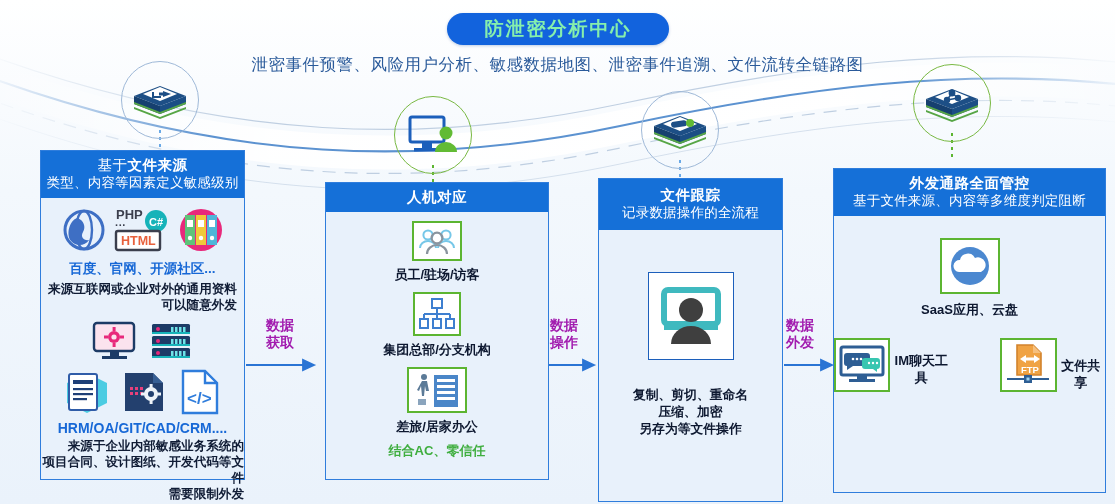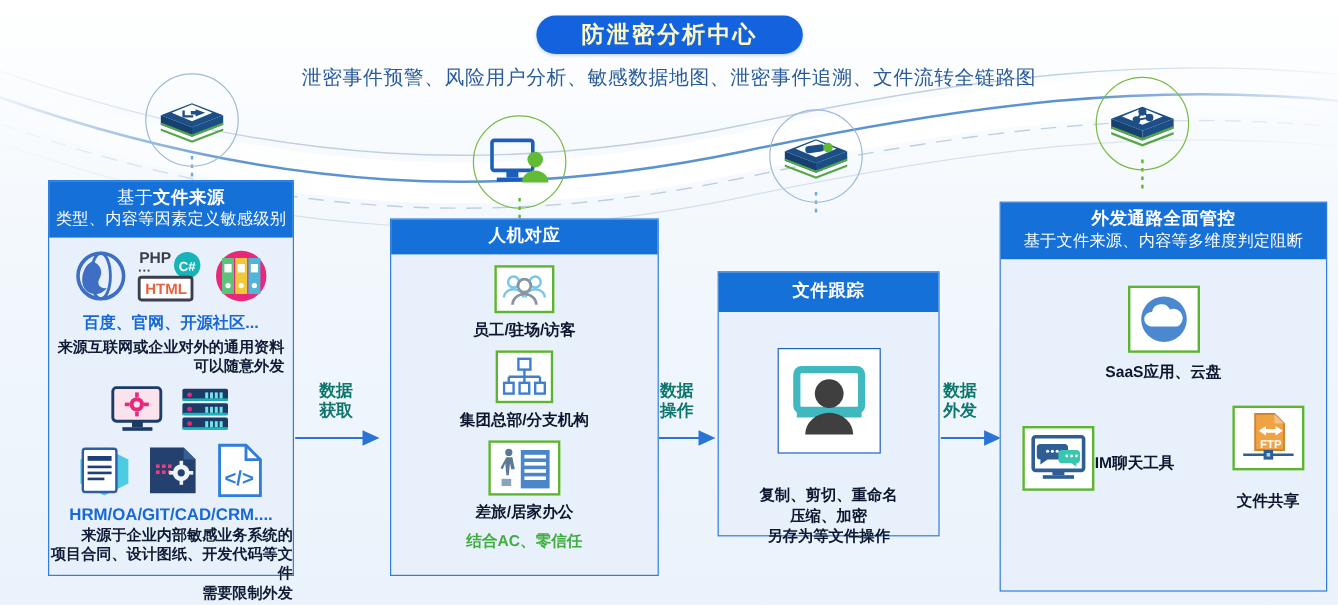--- a/index.html
+++ b/index.html
@@ -13,21 +13,21 @@
     background: linear-gradient(180deg,#ffffff 0%, #f3f8fd 38%, #eaf2fb 100%);
   }
   #bgsvg { position:absolute; left:0; top:0; width:1115px; height:504px; }
 
   
   .title-badge {
     position:absolute; left:447px; top:13px;
     width:222px; height:32px;
     background:#1263dd; border-radius:16px;
     display:flex; align-items:center; justify-content:center;
-    color:#fef9c3; font-size:19px; font-weight:bold; letter-spacing:2px;
+    color:#86efac; font-size:19px; font-weight:bold; letter-spacing:2px;
     box-shadow:0 1px 3px rgba(0,60,150,.25);
   }
   .subtitle {
     position:absolute; left:0; top:54px; width:1115px;
     text-align:center; font-size:16.5px; color:#2a5a9a; letter-spacing:.5px;
   }
 
   
   .node { position:absolute; width:62px; height:62px; border-radius:50%;
           display:flex; align-items:center; justify-content:center; }
@@ -49,21 +49,21 @@
   .cap-blue { color:#1768d6; font-weight:bold; font-size:13.5px; text-align:center; }
   .cap-dark { color:#101c35; font-weight:bold; font-size:12.6px; text-align:right; line-height:16px; }
   .cap-green { color:#3fae3f; font-weight:bold; font-size:13px; text-align:center; }
   .cap-dark2 { color:#0d1830; font-weight:bold; font-size:13px; text-align:center; line-height:17px; }
 
   .iconbox { border:2.2px solid #5cb531; background:#fff;
              display:flex; align-items:center; justify-content:center; }
   .iconbox.blue { border:1.8px solid #1c5fbb; }
 
   
-  .arrow-label { position:absolute; color:#0f766e; font-weight:bold;
+  .arrow-label { position:absolute; color:#a21caf; font-weight:bold;
                  font-size:14px; line-height:17px; text-align:left; }
 </style>
 </head>
 <body>
 
 <svg id="bgsvg" viewBox="0 0 1115 504">
   <defs>
     <linearGradient id="gradRib" x1="0" y1="0" x2="1" y2="0">
       <stop offset="0" stop-color="#ffffff" stop-opacity="0"></stop>
       <stop offset="0.25" stop-color="#ffffff" stop-opacity="1"></stop>
@@ -345,25 +345,26 @@
           <rect x="25" y="20" width="18" height="3"></rect>
             <rect x="25" y="26" width="18" height="3"></rect>
         </g>
       </svg>
     </div>
     <div class="cap-dark2" style="margin-top:5px;">差旅/居家办公</div>
     <div class="cap-green" style="margin-top:7px;">结合AC、零信任</div>
   </div>
 </div>
 
-<div class="card" style="left:598px; top:178px; width:185px; height:221px;margin-top:48px;">
+<div class="card" style="left:598px; top:178px; width:185px; height:324px;">
   <div class="hdr" style="padding-top:7px; padding-bottom:8px;">
     <div class="l1">文件跟踪</div>
-  </div>
-  <div class="body" style="padding-top:30px;align-items:center;">
+    <div class="l2">记录数据操作的全流程</div>
+  </div>
+  <div class="body" style="padding-top:42px;align-items:center;">
     <div class="iconbox blue" style="width:86px;height:88px; background:#fff;">
       <svg width="68" height="68" viewBox="0 0 68 68">
         <rect x="7" y="8" width="54" height="34" rx="4" fill="none" stroke="#3fb9bf" stroke-width="6"></rect>
         <path d="M7,42 h54 v6 h-54 z" fill="#3fb9bf"></path>
         <circle cx="34" cy="28" r="12" fill="#3f3f3f"></circle>
         <path d="M14,62 a20,18 0 0 1 40,0 z" fill="#3f3f3f"></path>
       </svg>
     </div>
     <div class="cap-dark2" style="margin-top:26px; white-space:pre-line; font-size:12.8px; line-height:17px;"><span>复制、剪切、重命名
 压缩、加密
@@ -406,21 +407,21 @@
               </g>
             <g fill="#fff">
                 <circle cx="32" cy="20" r="1.2"></circle>
                 <circle cx="36" cy="20" r="1.2"></circle>
                 <circle cx="40" cy="20" r="1.2"></circle>
               </g>
           </svg>
         </div>
         <div class="cap-dark2" style="margin-top:7px;">IM聊天工具</div>
       </div>
-      <div style="display:flex; flex-direction:column; align-items:center;">
+      <div style="display:flex; align-items:center;">
         <div class="iconbox" style="width:60px;height:54px;">
           <svg width="50" height="44" viewBox="0 0 50 44">
             <path d="M14,2 h16 l8,8 v22 h-24 z" fill="#f0a344" stroke="#d2832c" stroke-width="1.6"></path>
             <path d="M30,2 v8 h8" fill="#f6c07e"></path>
             <path d="M17,16 l6,-4 0,2.4 h8 l0,-2.4 6,4 -6,4 0,-2.4 h-8 l0,2.4 z" fill="#fff"></path>
             <text x="18" y="30" font-family="Liberation Sans, sans-serif" font-size="9.5" font-weight="bold" fill="#fff">FTP</text>
             <line x1="4" y1="36" x2="46" y2="36" stroke="#2e5e94" stroke-width="2"></line>
             <rect x="21" y="32" width="8" height="8" fill="#2e5e94"></rect>
             <rect x="23.5" y="34.5" width="3" height="3" fill="#9fd3ef"></rect>
           </svg>

